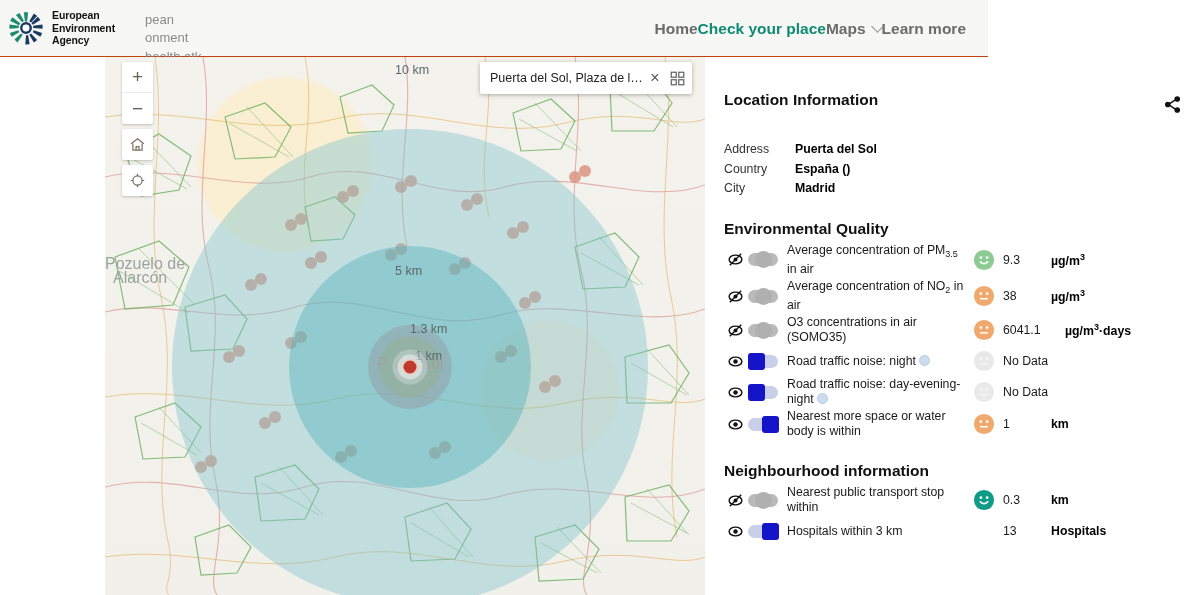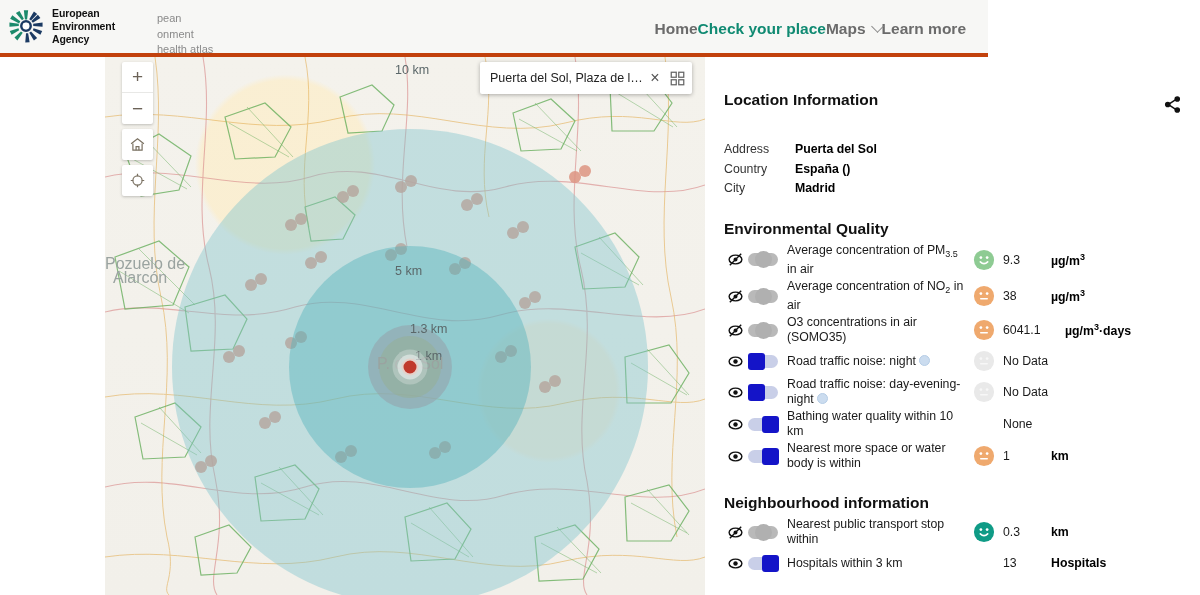--- a/index.html
+++ b/index.html
@@ -7,32 +7,32 @@
     width: 1200px; height: 595px;
     font-family: "Liberation Sans", sans-serif;
     background: #ffffff; overflow: hidden;
   }
   .page { position: relative; width: 1200px; height: 595px; background: #fff; }
 
   
   .header {
     position: absolute; left: 0; top: 0; width: 988px; height: 57px;
     background: #f7f7f5; display: flex; align-items: center;
-    border-bottom: 4px solid #c2410c;
+    border-bottom: 1px solid #c2410c;
   }
   .logo-block { display: flex; align-items: center; padding-left: 8px; }
   .eea-logo { width: 36px; height: 36px; flex: 0 0 36px; }
   .eea-logo-text {
     margin-left: 8px; font-size: 10.5px; font-weight: bold; line-height: 1.22;
     color: #111; letter-spacing: -0.1px;
   }
   .atlas-logo-text {
     position: absolute; left: 145px; top: 11px;
-    font-size: 11px; line-height: 1.42; color: #8a8a8a;
-    overflow: hidden; width: 56px; white-space: nowrap; margin-left: 12px;
+    font-size: 13px; line-height: 1.42; color: #8a8a8a;
+    overflow: hidden; width: 56px; white-space: nowrap;
   }
   .nav { position: absolute; right: 10px; top: 0; height: 57px;
          display: flex; align-items: center; padding-right: 12px; }
   .nav-item {
     font-size: 15.5px; font-weight: bold; color: #6b6b6b;
     cursor: pointer; display: flex; align-items: center; gap: 7px;
   }
   .nav-item.active { color: #108a72; }
   .chev { width: 9px; height: 9px; border-right: 1.6px solid #8a8a8a;
           border-bottom: 1.6px solid #8a8a8a; transform: rotate(45deg);
@@ -478,34 +478,20 @@
         <div class="ind-row">
           <div class="ind-eye">
             <svg width="17" height="13" viewBox="0 0 24 18">
               <ellipse cx="12" cy="9" rx="9" ry="6.2" fill="none" stroke="#111" stroke-width="2"></ellipse>
               <circle cx="12" cy="9" r="3.1" fill="#111"></circle>
             </svg>
           </div>
           <div class="toggle on right">
             <span class="knob"></span>
           </div>
-          <div class="ind-label">Bathing water quality within 10 km</div>
-          <div class="ind-face"></div>
-          <div class="ind-text">None</div>
-        </div>
-        <div class="ind-row">
-          <div class="ind-eye">
-            <svg width="17" height="13" viewBox="0 0 24 18">
-              <ellipse cx="12" cy="9" rx="9" ry="6.2" fill="none" stroke="#111" stroke-width="2"></ellipse>
-              <circle cx="12" cy="9" r="3.1" fill="#111"></circle>
-            </svg>
-          </div>
-          <div class="toggle on right">
-            <span class="knob"></span>
-          </div>
           <div class="ind-label">Nearest more space or water body is within</div>
           <div class="ind-face">
             <svg width="22" height="22" viewBox="0 0 24 24">
               <circle cx="12" cy="12" r="11" fill="#efa96e"></circle>
               <circle cx="8.6" cy="9.4" r="1.5" fill="#fff"></circle>
               <circle cx="15.4" cy="9.4" r="1.5" fill="#fff"></circle>
               <path d="M8.5 15 H15.5" fill="none" stroke="#fff" stroke-width="1.8" stroke-linecap="round"></path>
             </svg>
           </div>
           <div class="ind-val">1</div>

